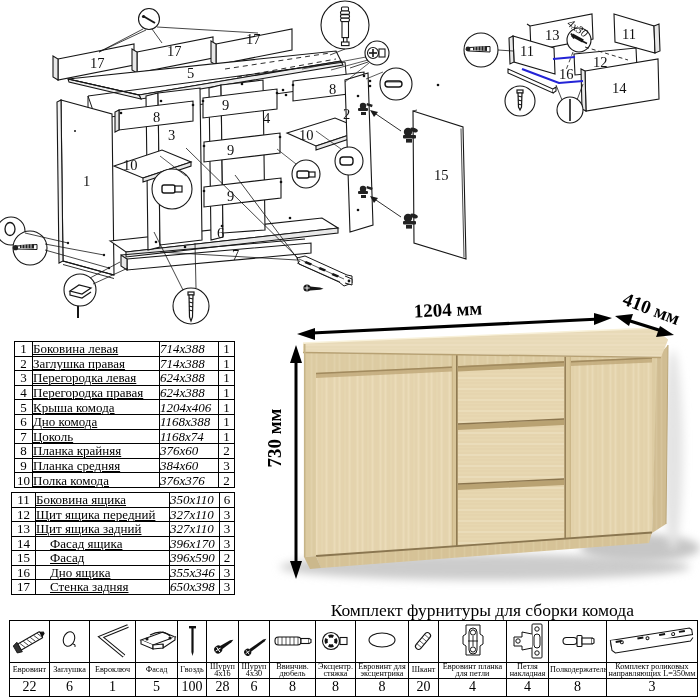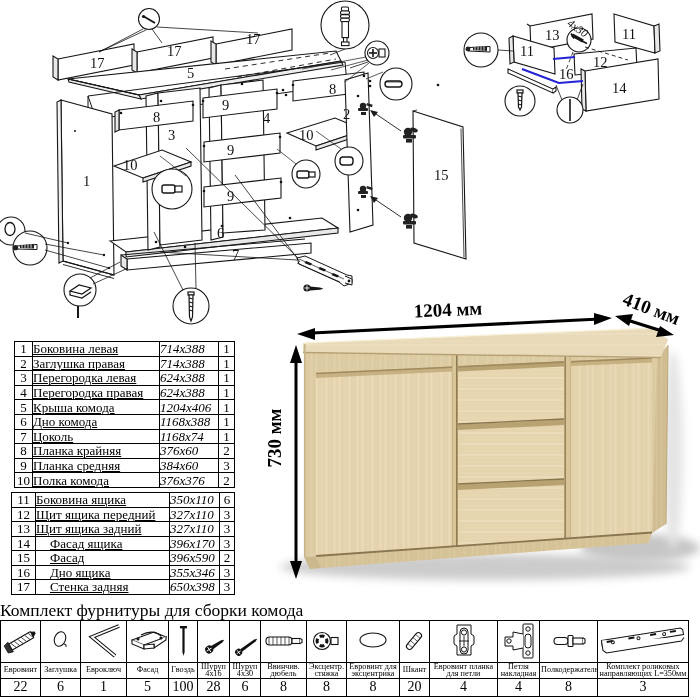--- a/index.html
+++ b/index.html
@@ -6,22 +6,22 @@
 #stage{position:absolute;left:0;top:0;width:700px;height:700px;}
 table{border-collapse:collapse;table-layout:fixed;}
 .pt td{border:1px solid #000;padding:0;white-space:nowrap;overflow:hidden;font-family:"Liberation Serif",serif;}
 #t1{position:absolute;left:14px;top:341px;width:220px;}
 #t1 td{height:13.6px;font-size:13px;line-height:13px;}
 #t2{position:absolute;left:11px;top:492px;width:223px;}
 #t2 td{height:13.5px;font-size:13px;line-height:13px;}
 .num{text-align:center;}
 .nm{padding-left:4px;text-decoration:underline;}
 .sz{text-align:left;letter-spacing:0;font-style:italic;}
-#hwt{position:absolute;left:0;top:600px;width:634px;text-align:left;font-size:17.5px;color:#000;}
-#hw{position:absolute;left:0;top:620px;width:688px;height:77px;}
+#hwt{position:absolute;left:0;top:600px;width:634px;text-align:right;font-size:17.5px;color:#000;}
+#hw{position:absolute;left:9px;top:620px;width:688px;height:77px;}
 #hw td{border:1.2px solid #000;text-align:center;vertical-align:middle;overflow:hidden;padding:0;}
 #hw .ic{height:40px;}
 #hw .ic svg{display:block;margin:0 auto;}
 #hw .lb{height:14px;font-size:8.2px;line-height:7.5px;padding:0 1px;}
 #hw .ct{height:17px;font-size:14px;line-height:16px;}
 </style></head>
 <body>
 <svg id="stage" viewBox="0 0 700 700">
 
 <defs>

